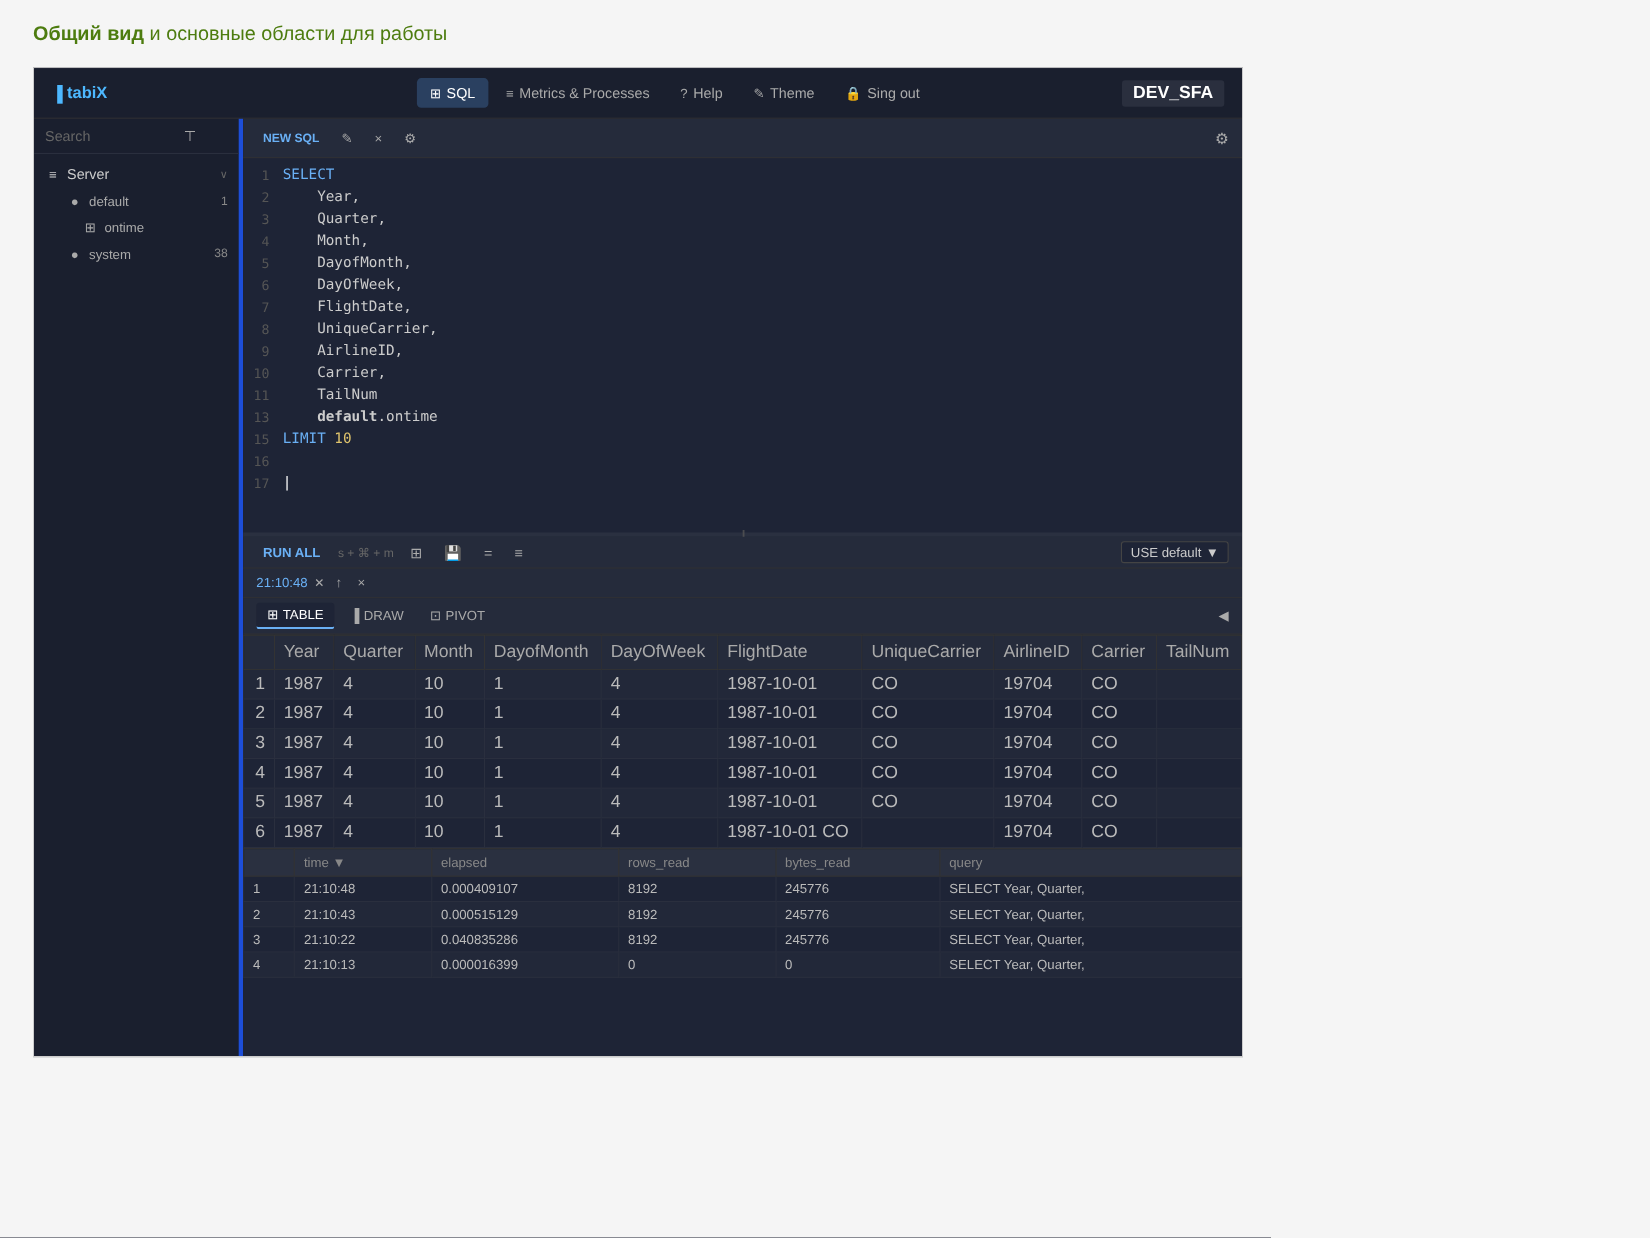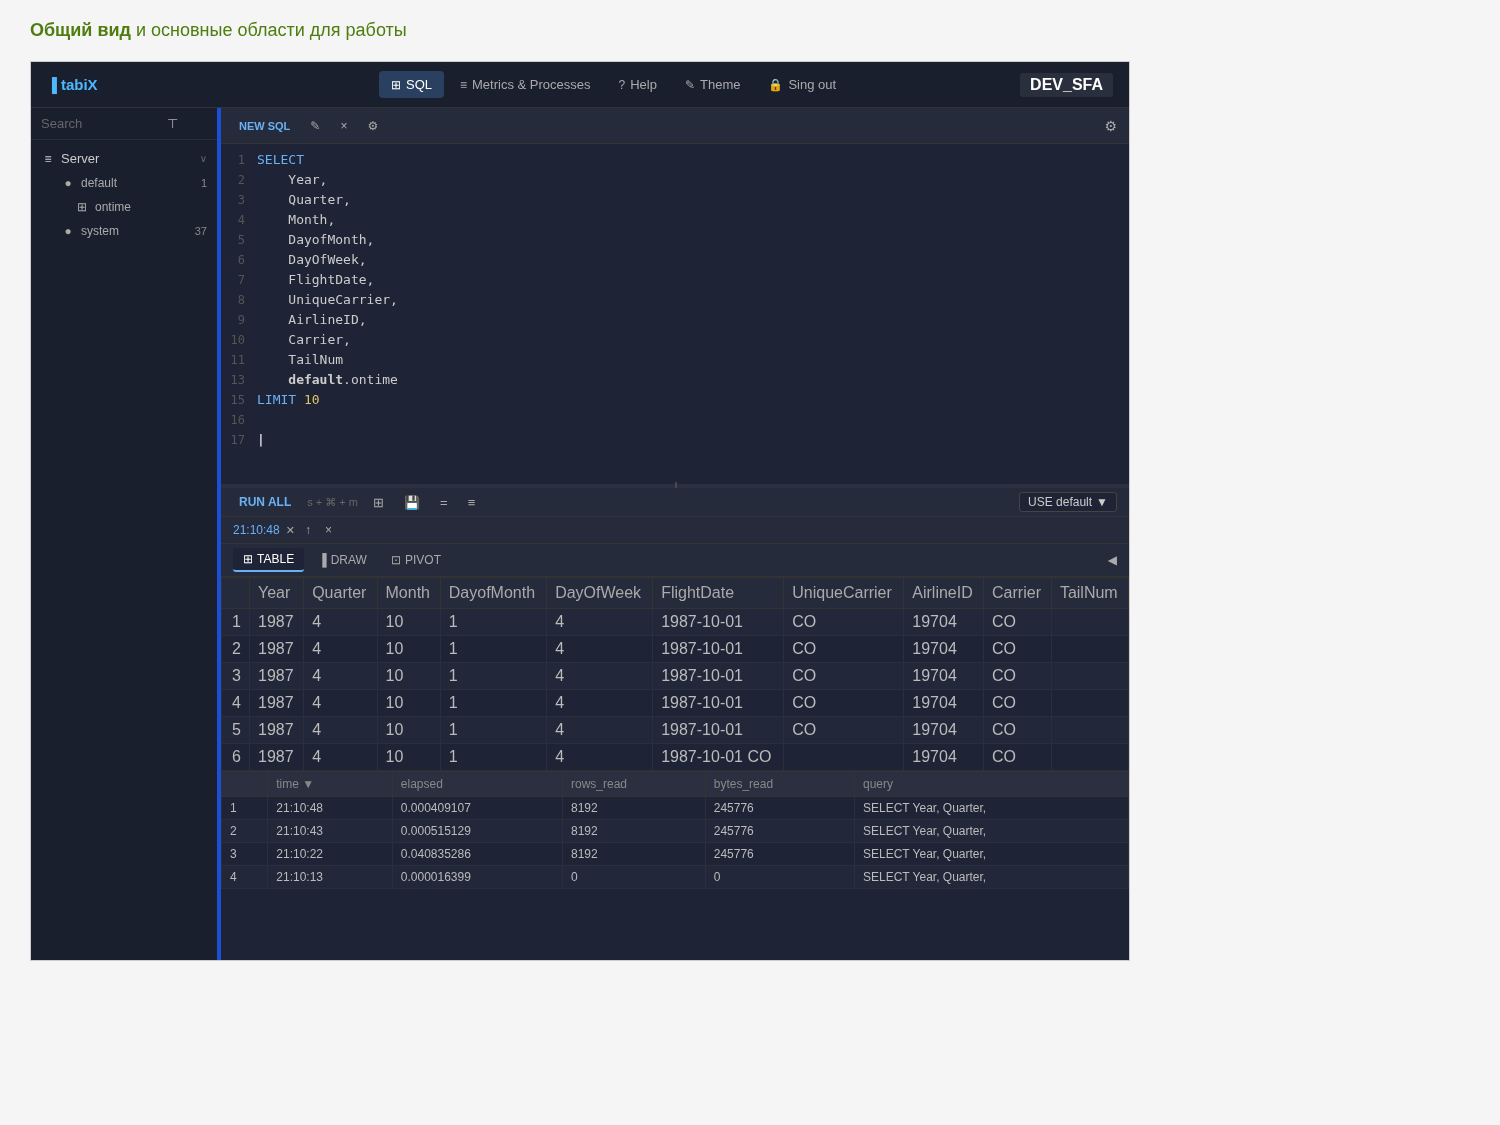--- a/index.html
+++ b/index.html
@@ -458,21 +458,21 @@
           </div>
           <div style="padding-left:14px;">
             <div class="sidebar-item">
               <span class="item-icon">⊞</span>
               <span>ontime</span>
             </div>
           </div>
           <div class="sidebar-item">
             <span class="item-icon">●</span>
             <span>system</span>
-            <span class="badge">37</span>
+            <span class="badge">38</span>
           </div>
         </div>
       </div>
     </div>
 
     <div class="content-area">
 
       <div class="editor-toolbar">
         <div class="toolbar-btn new-sql">
           <span>NEW SQL</span>

